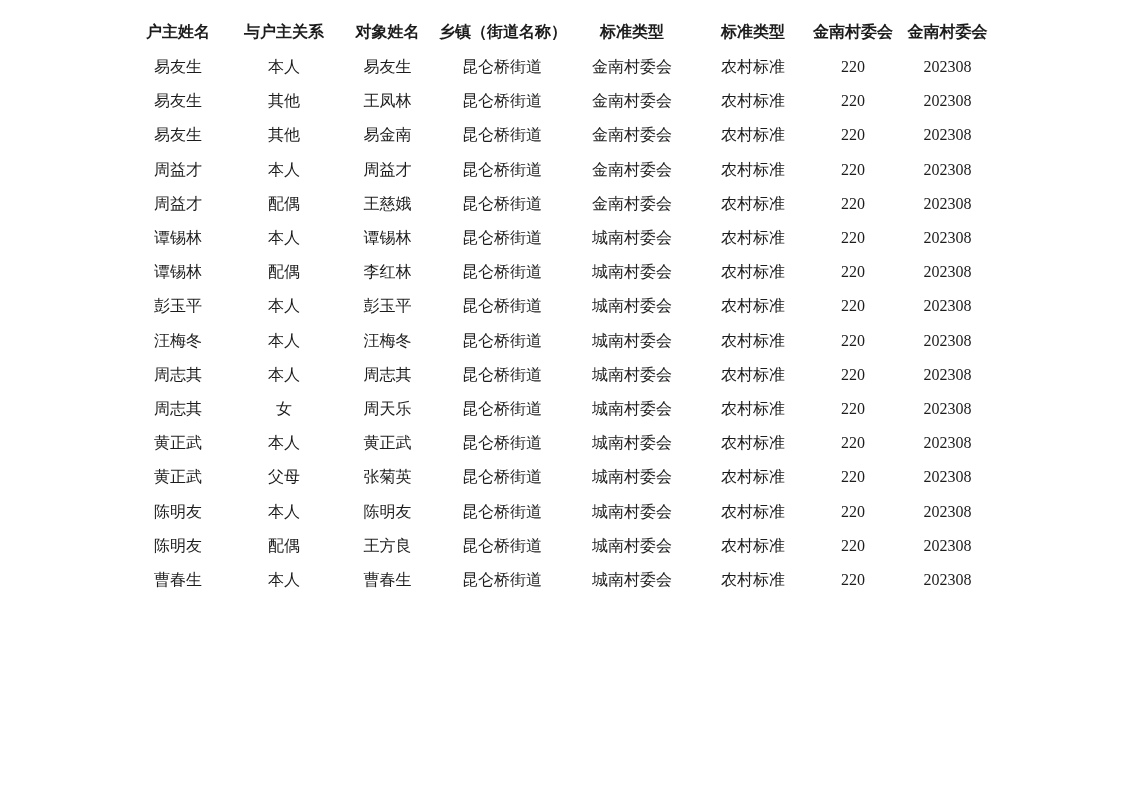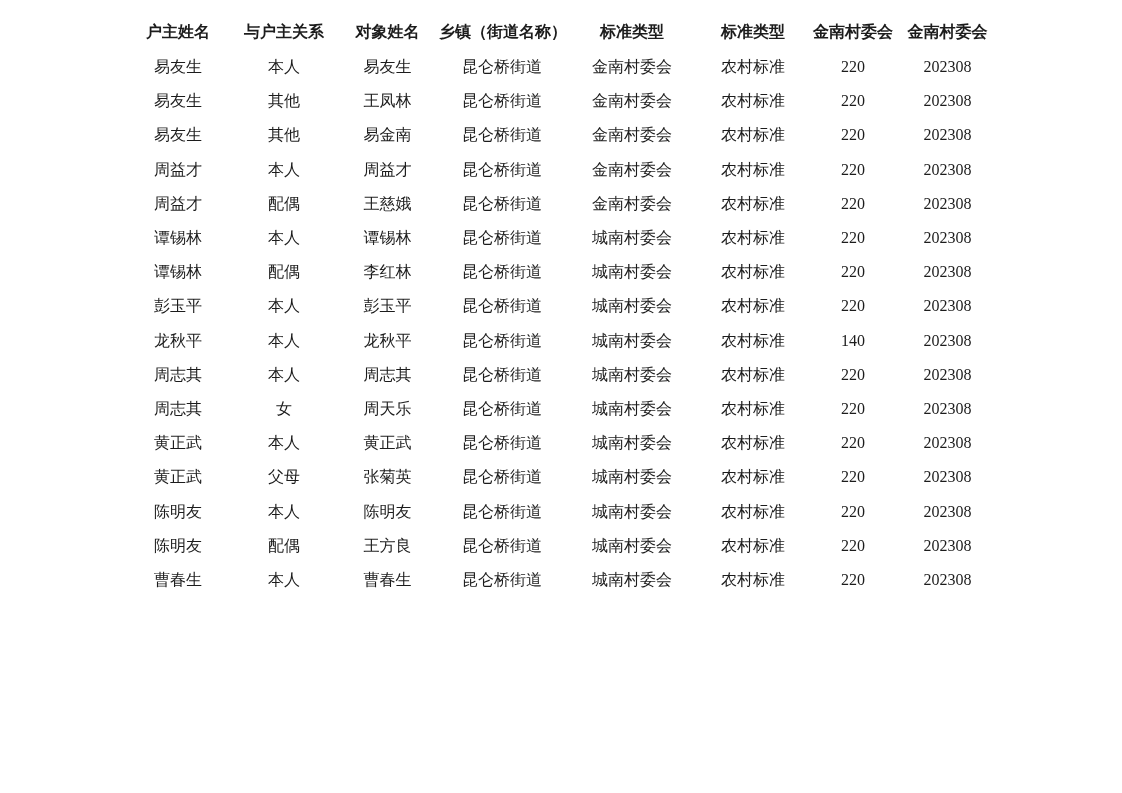--- a/index.html
+++ b/index.html
@@ -145,27 +145,27 @@
           <td>彭玉平</td>
           <td>本人</td>
           <td>彭玉平</td>
           <td>昆仑桥街道</td>
           <td>城南村委会</td>
           <td>农村标准</td>
           <td>220</td>
           <td>202308</td>
         </tr>
         <tr>
-          <td>龙秋平</td>
-          <td>本人</td>
-          <td>龙秋平</td>
-          <td>昆仑桥街道</td>
-          <td>城南村委会</td>
-          <td>农村标准</td>
-          <td>140</td>
+          <td>汪梅冬</td>
+          <td>本人</td>
+          <td>汪梅冬</td>
+          <td>昆仑桥街道</td>
+          <td>城南村委会</td>
+          <td>农村标准</td>
+          <td>220</td>
           <td>202308</td>
         </tr>
         <tr>
           <td>周志其</td>
           <td>本人</td>
           <td>周志其</td>
           <td>昆仑桥街道</td>
           <td>城南村委会</td>
           <td>农村标准</td>
           <td>220</td>

